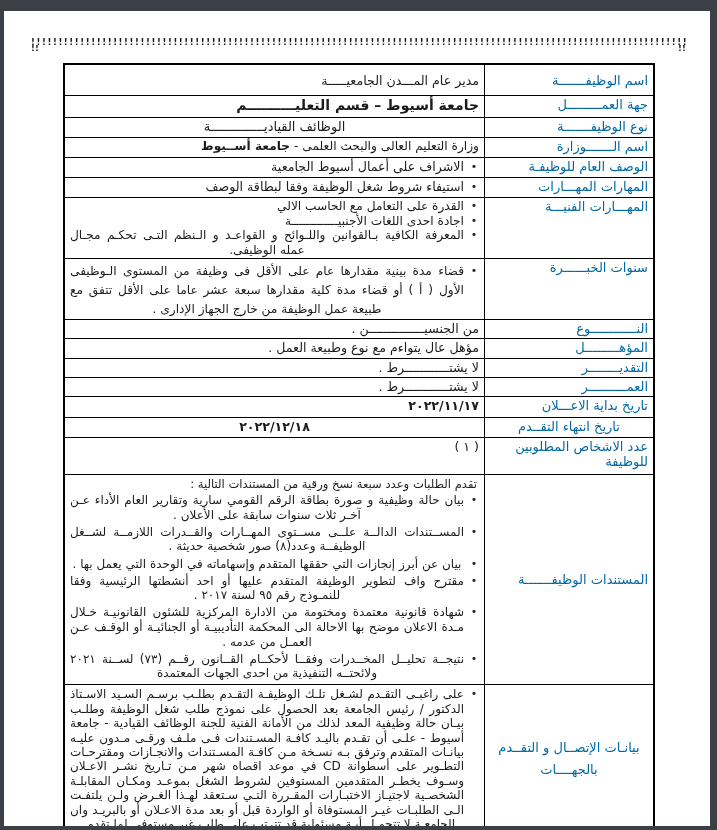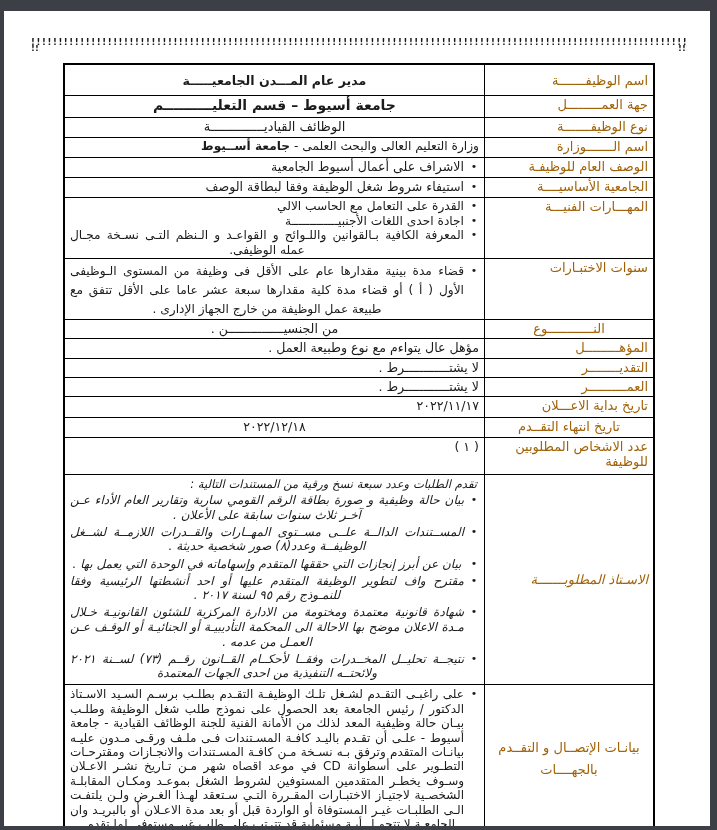--- a/index.html
+++ b/index.html
@@ -27,42 +27,42 @@
   .deco-left{left:27px;}
   .deco-right{right:23px;}
 
   table.doc{
     position:absolute;top:52px;right:55px;width:592px;
     border-collapse:collapse;direction:rtl;table-layout:fixed;
     border:2.2px solid #000;
     color:#1b1b1b;
   }
   td{border:1.6px solid #000;padding:1px 5px;vertical-align:top;}
-  td.lbl{width:158px;font-size:13px;color:#a16207;}
+  td.lbl{width:158px;font-size:13px;color:#0369a1;}
   td.val{font-size:12.6px;}
 
   .tr1 td{height:28px;vertical-align:middle;}
   .tr2 td{height:19px;} .tr3 td{height:17px;} .tr4 td{height:17px;}
   .tr5 td{height:17px;} .tr6 td{height:17px;}
   .tr7 td{height:55px;} .tr8 td{height:57px;}
-  .tr9 td{height:16px;text-align:center;} .tr10 td{height:17px;}
+  .tr9 td{height:16px;} .tr10 td{height:17px;}
   .tr11 td{height:16px;} .tr12 td{height:16px;}
   .tr13 td{height:18px;} .tr14 td{height:17px;text-align:center;}
   .tr15 td{height:34px;}
-  .tr16 td{height:191px;font-style:italic;} .tr17 td{height:141px;}
+  .tr16 td{height:191px;} .tr17 td{height:141px;}
   .tr16 td.lbl,.tr17 td.lbl{vertical-align:middle;}
   .tr17 td.lbl{text-align:center;line-height:22px;}
 
-  .title-val{font-size:17.5px;font-weight:bold;text-align:center;}
+  .title-val{font-size:17.5px;font-weight:normal;}
   .center{text-align:center;}
   .bold{font-weight:bold;}
-  .tr2 .val{font-size:14px;}
+  .tr2 .val{font-size:14px;text-align:right;}
   .tr3 .val{font-size:13px;}
   .tr4 .val{font-size:12.2px;padding-left:11px;}
-  .date-val{font-weight:normal;font-size:15px;letter-spacing:.5px;}
+  .date-val{font-weight:bold;font-size:15px;letter-spacing:.5px;}
 
   .bl{display:flex;gap:5px;}
   .bm{flex:none;width:10px;text-align:center;font-size:11px;line-height:inherit;}
   .bt{flex:1;}
   .tr5 .bl,.tr6 .bl{line-height:16px;}
   .tr7 .bl{line-height:14.6px;font-size:12.2px;}
   .tr8 .bl{line-height:18.6px;font-size:12.2px;margin-top:2px;}
   .just{text-align:justify;text-align-last:center;}
   .intro{font-size:11.6px;line-height:14px;margin:1px 2px 2px 0;}
   .tr16 .bl{line-height:14.6px;font-size:12px;margin-bottom:2.5px;}
@@ -98,47 +98,47 @@
     <tr class="tr5">
       <td class="lbl">الوصف العام للوظيفـة</td>
       <td class="val">
         <div class="bl">
               <span class="bm">•</span>
               <div class="bt">الاشراف على أعمال أسيوط الجامعية</div>
             </div>
       </td>
     </tr>
     <tr class="tr6">
-      <td class="lbl">الجامعية الأساسيــــة</td>
+      <td class="lbl">المهارات المهـــارات</td>
       <td class="val">
         <div class="bl">
               <span class="bm">•</span>
               <div class="bt">استيفاء شروط شغل الوظيفة وفقا لبطاقة الوصف</div>
             </div>
       </td>
     </tr>
     <tr class="tr7">
       <td class="lbl">المهـــارات الفنيـــة</td>
       <td class="val">
         <div class="bl">
               <span class="bm">•</span>
               <div class="bt">القدرة على التعامل مع الحاسب الالي</div>
             </div>
         <div class="bl">
               <span class="bm">•</span>
               <div class="bt">اجادة احدى اللغات الأجنبيـــــــــــــة</div>
             </div>
         <div class="bl">
               <span class="bm">•</span>
-              <div class="bt just">المعرفة الكافية بـالقوانين واللـوائح و القواعـد و الـنظم التـى نسـخة مجـال عمله الوظيفى.</div>
+              <div class="bt just">المعرفة الكافية بـالقوانين واللـوائح و القواعـد و الـنظم التـى تحكـم مجـال عمله الوظيفى.</div>
             </div>
       </td>
     </tr>
     <tr class="tr8">
-      <td class="lbl">سنوات الاختبـارات</td>
+      <td class="lbl">سنوات الخبــــــرة</td>
       <td class="val">
         <div class="bl">
               <span class="bm">•</span>
               <div class="bt just">قضاء مدة بينية مقدارها عام على الأقل فى وظيفة من المستوى الـوظيفى الأول ( أ ) أو قضاء مدة كلية مقدارها سبعة عشر عاما على الأقل تتفق مع طبيعة عمل الوظيفة من خارج الجهاز الإدارى .</div>
             </div>
       </td>
     </tr>
     <tr class="tr9">
       <td class="lbl">النــــــــــــوع</td>
       <td class="val">من الجنسيـــــــــــــــن .</td>
@@ -161,21 +161,21 @@
     </tr>
     <tr class="tr14">
       <td class="lbl">تاريخ انتهاء التقــدم</td>
       <td class="val date-val">٢٠٢٢/١٢/١٨</td>
     </tr>
     <tr class="tr15">
       <td class="lbl">عدد الاشخاص المطلوبين للوظيفة</td>
       <td class="val">( ١ )</td>
     </tr>
     <tr class="tr16">
-      <td class="lbl">الاسـتاذ المطلوبـــــــة</td>
+      <td class="lbl">المستندات الوظيفـــــــة</td>
       <td class="val">
         <div class="intro">تقدم الطلبات وعدد سبعة نسخ ورقية من المستندات التالية :</div>
         <div class="bl">
               <span class="bm">•</span>
               <div class="bt just">بيان حالة وظيفية و صورة بطاقة الرقم القومي سارية وتقارير العام الأداء عـن آخـر ثلاث سنوات سابقة على الأعلان .</div>
             </div>
         <div class="bl">
               <span class="bm">•</span>
               <div class="bt just">المســتندات الدالــة علــى مســتوى المهــارات والقــدرات اللازمــة لشــغل الوظيفــة وعدد(٨) صور شخصية حديثة .</div>
             </div>

